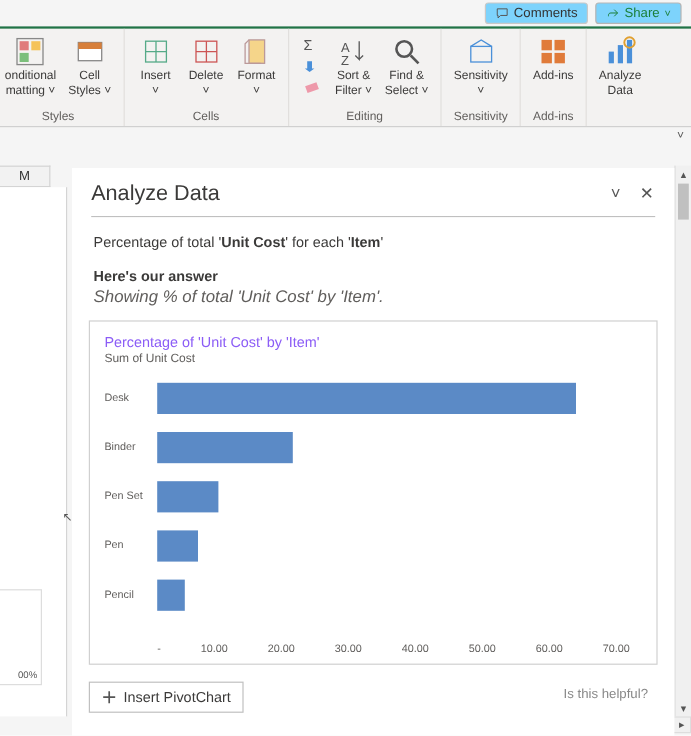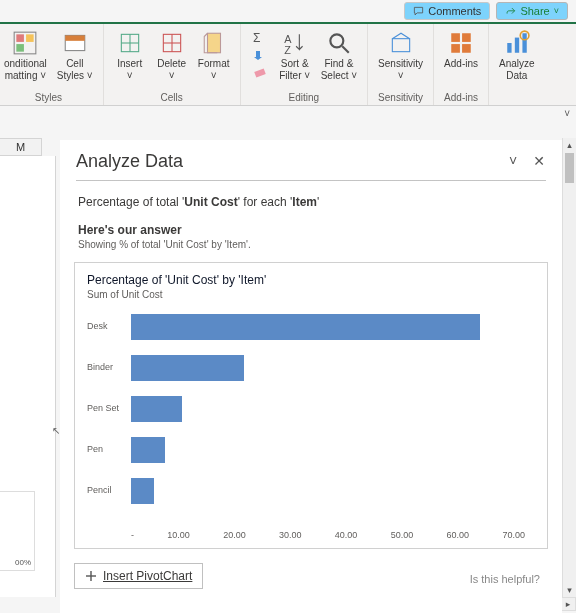--- a/index.html
+++ b/index.html
@@ -39,31 +39,31 @@
 
   
   .pane { position:absolute; top:140px; left:60px; width:502px; bottom:0; background:#fff;}
   .pane-head { display:flex; align-items:center; padding:10px 12px 8px 16px; }
   .pane-title { font-size:18px; color:#3b3a39; flex:1; font-weight:400;}
   .pane-ico { width:22px; height:22px; margin-left:4px; cursor:pointer; color:#555; display:flex; align-items:center; justify-content:center; font-size:14px;}
   .pane-div { height:1px; background:linear-gradient(#aaa,#ddd); margin:0 16px 14px 16px;}
   .q { font-size:12px; color:#3b3a39; padding:0 18px 14px 18px;}
   .q b { font-weight:600;}
   .ans-h { font-size:12px; font-weight:600; color:#3b3a39; padding:0 18px 2px 18px;}
-  .ans-s { font-size:10px; color:#605e5c; padding:0 10px 12px 18px;}
+  .ans-s { font-size:14px; color:#605e5c; padding:0 10px 12px 18px;font-style:italic;}
 
   .card { margin:0 14px 0 14px; border:1px solid #d0d0d0; background:#fff; padding:10px 12px 8px 12px; position:relative;}
-  .ctitle { font-size:12px; color:#0f172a; margin-bottom:2px;}
+  .ctitle { font-size:12px; color:#8b5cf6; margin-bottom:2px;}
   .csub { font-size:10px; color:#605e5c; margin-bottom:10px;}
   .chart { position:relative; height:230px; }
   .barrow { position:absolute; left:44px; right:10px; height:26px; display:flex; align-items:center;}
   .barlbl { position:absolute; left:0; width:40px; text-align:left; font-size:9px; color:#605e5c; }
   .bar { height:100%; background:#5b8ac6; }
   .xaxis { position:absolute; bottom:0; left:44px; right:10px; display:flex; justify-content:space-between; font-size:9px; color:#605e5c;}
-  .pbtn { display:inline-flex; align-items:center; gap:6px; border:1px solid #c0c0c0; background:#fff; font-size:12px; color:#3b3a39; padding:5px 10px; margin:14px 0 0 14px; cursor:pointer;text-decoration:underline;}
+  .pbtn { display:inline-flex; align-items:center; gap:6px; border:1px solid #c0c0c0; background:#fff; font-size:12px; color:#3b3a39; padding:5px 10px; margin:14px 0 0 14px; cursor:pointer;}
   .pbtn svg{width:12px;height:12px;}
   .helpful { position:absolute; right:22px; bottom:28px; font-size:11px; color:#888; cursor:pointer;}
 </style>
 </head>
 <body>
 
 <div class="titlebar">
   <div class="titlebtn">
     <svg viewBox="0 0 16 16">
         <path fill="none" stroke="#555" stroke-width="1.2" d="M2 2h12v8H6l-3 3V10H2z"></path>

